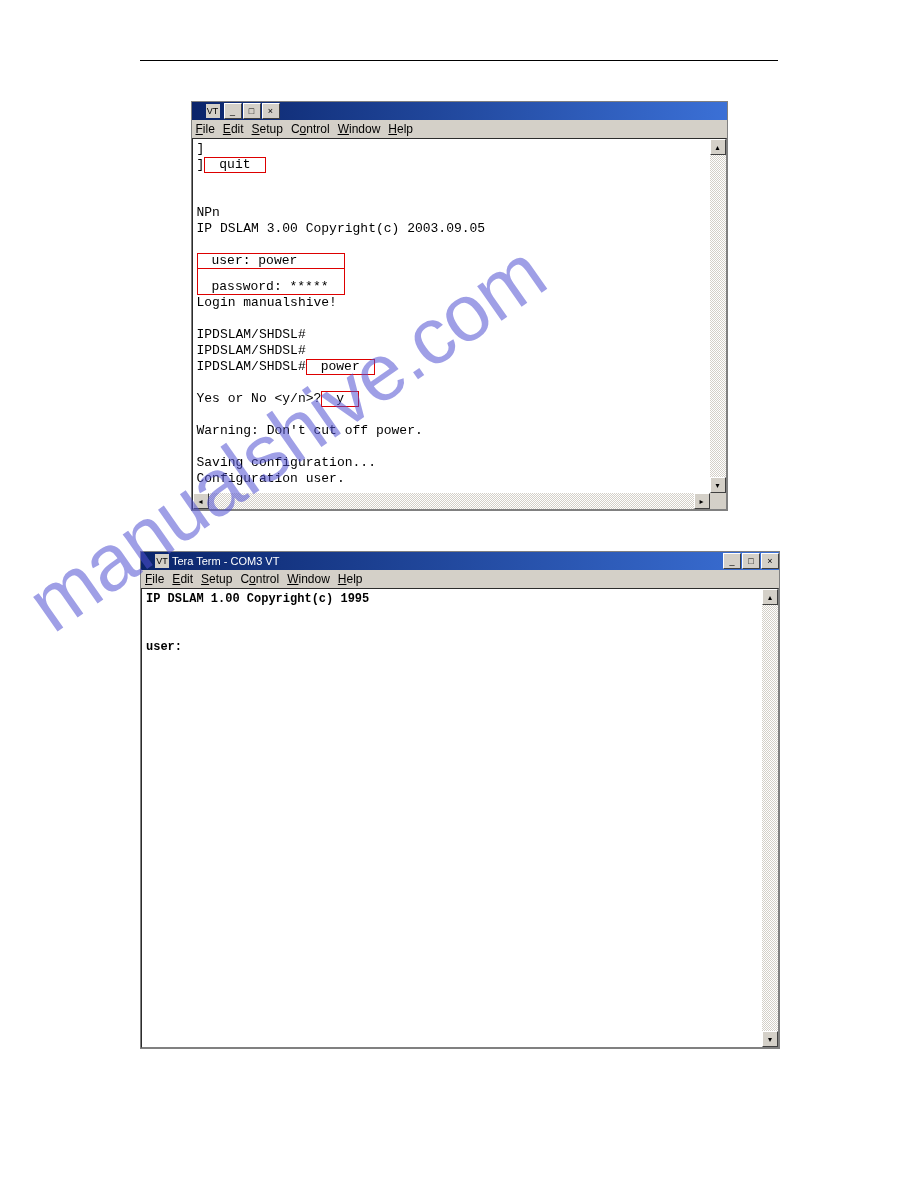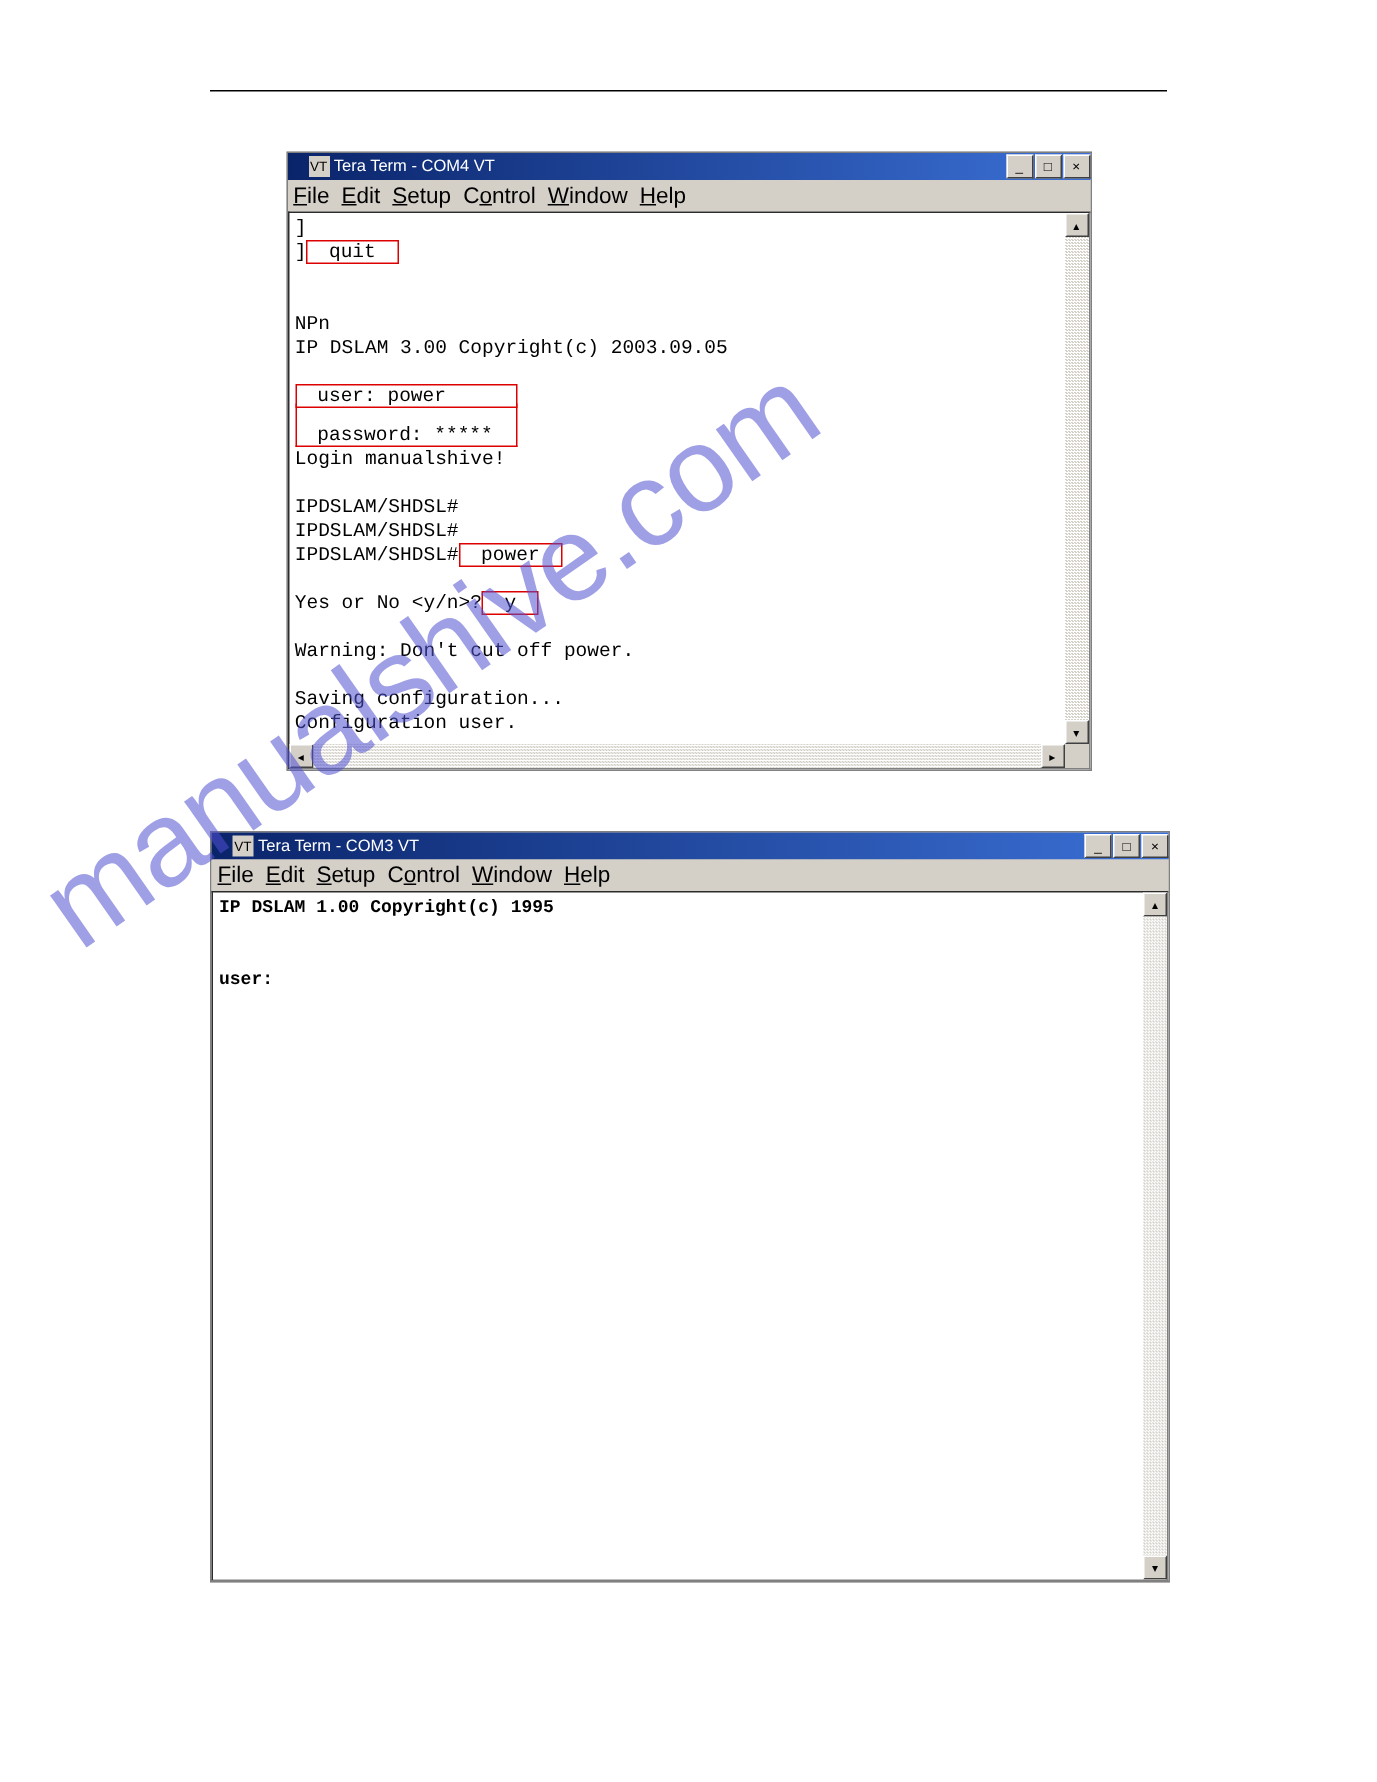--- a/index.html
+++ b/index.html
@@ -86,21 +86,21 @@
     font-size: 9px;
     display: flex;
     align-items: center;
     justify-content: center;
     color: #000;
     cursor: default;
   }
   .menubar {
     display: flex;
     background: #d4d0c8;
-    font-size: 15px;
+    font-size: 12px;
     padding: 2px 4px;
     gap: 8px;
   }
   .menubar span {
     cursor: default;
   }
   .menubar .ul {
     text-decoration: underline;
   }
   .termarea {
@@ -194,21 +194,20 @@
 </style>
 </head>
 <body>
 
 <div class="page">
   <hr>
 
   <div class="window win1">
     <div class="titlebar">
       <span class="ticon">VT</span>
-      <span class="title">Tera Term - COM4 VT</span>
       <div class="winbtns">
         <div class="winbtn">_</div>
         <div class="winbtn">□</div>
         <div class="winbtn">×</div>
       </div>
     </div>
     <div class="menubar">
       <span><span class="ul">F</span>ile</span>
       <span><span class="ul">E</span>dit</span>
       <span><span class="ul">S</span>etup</span>

